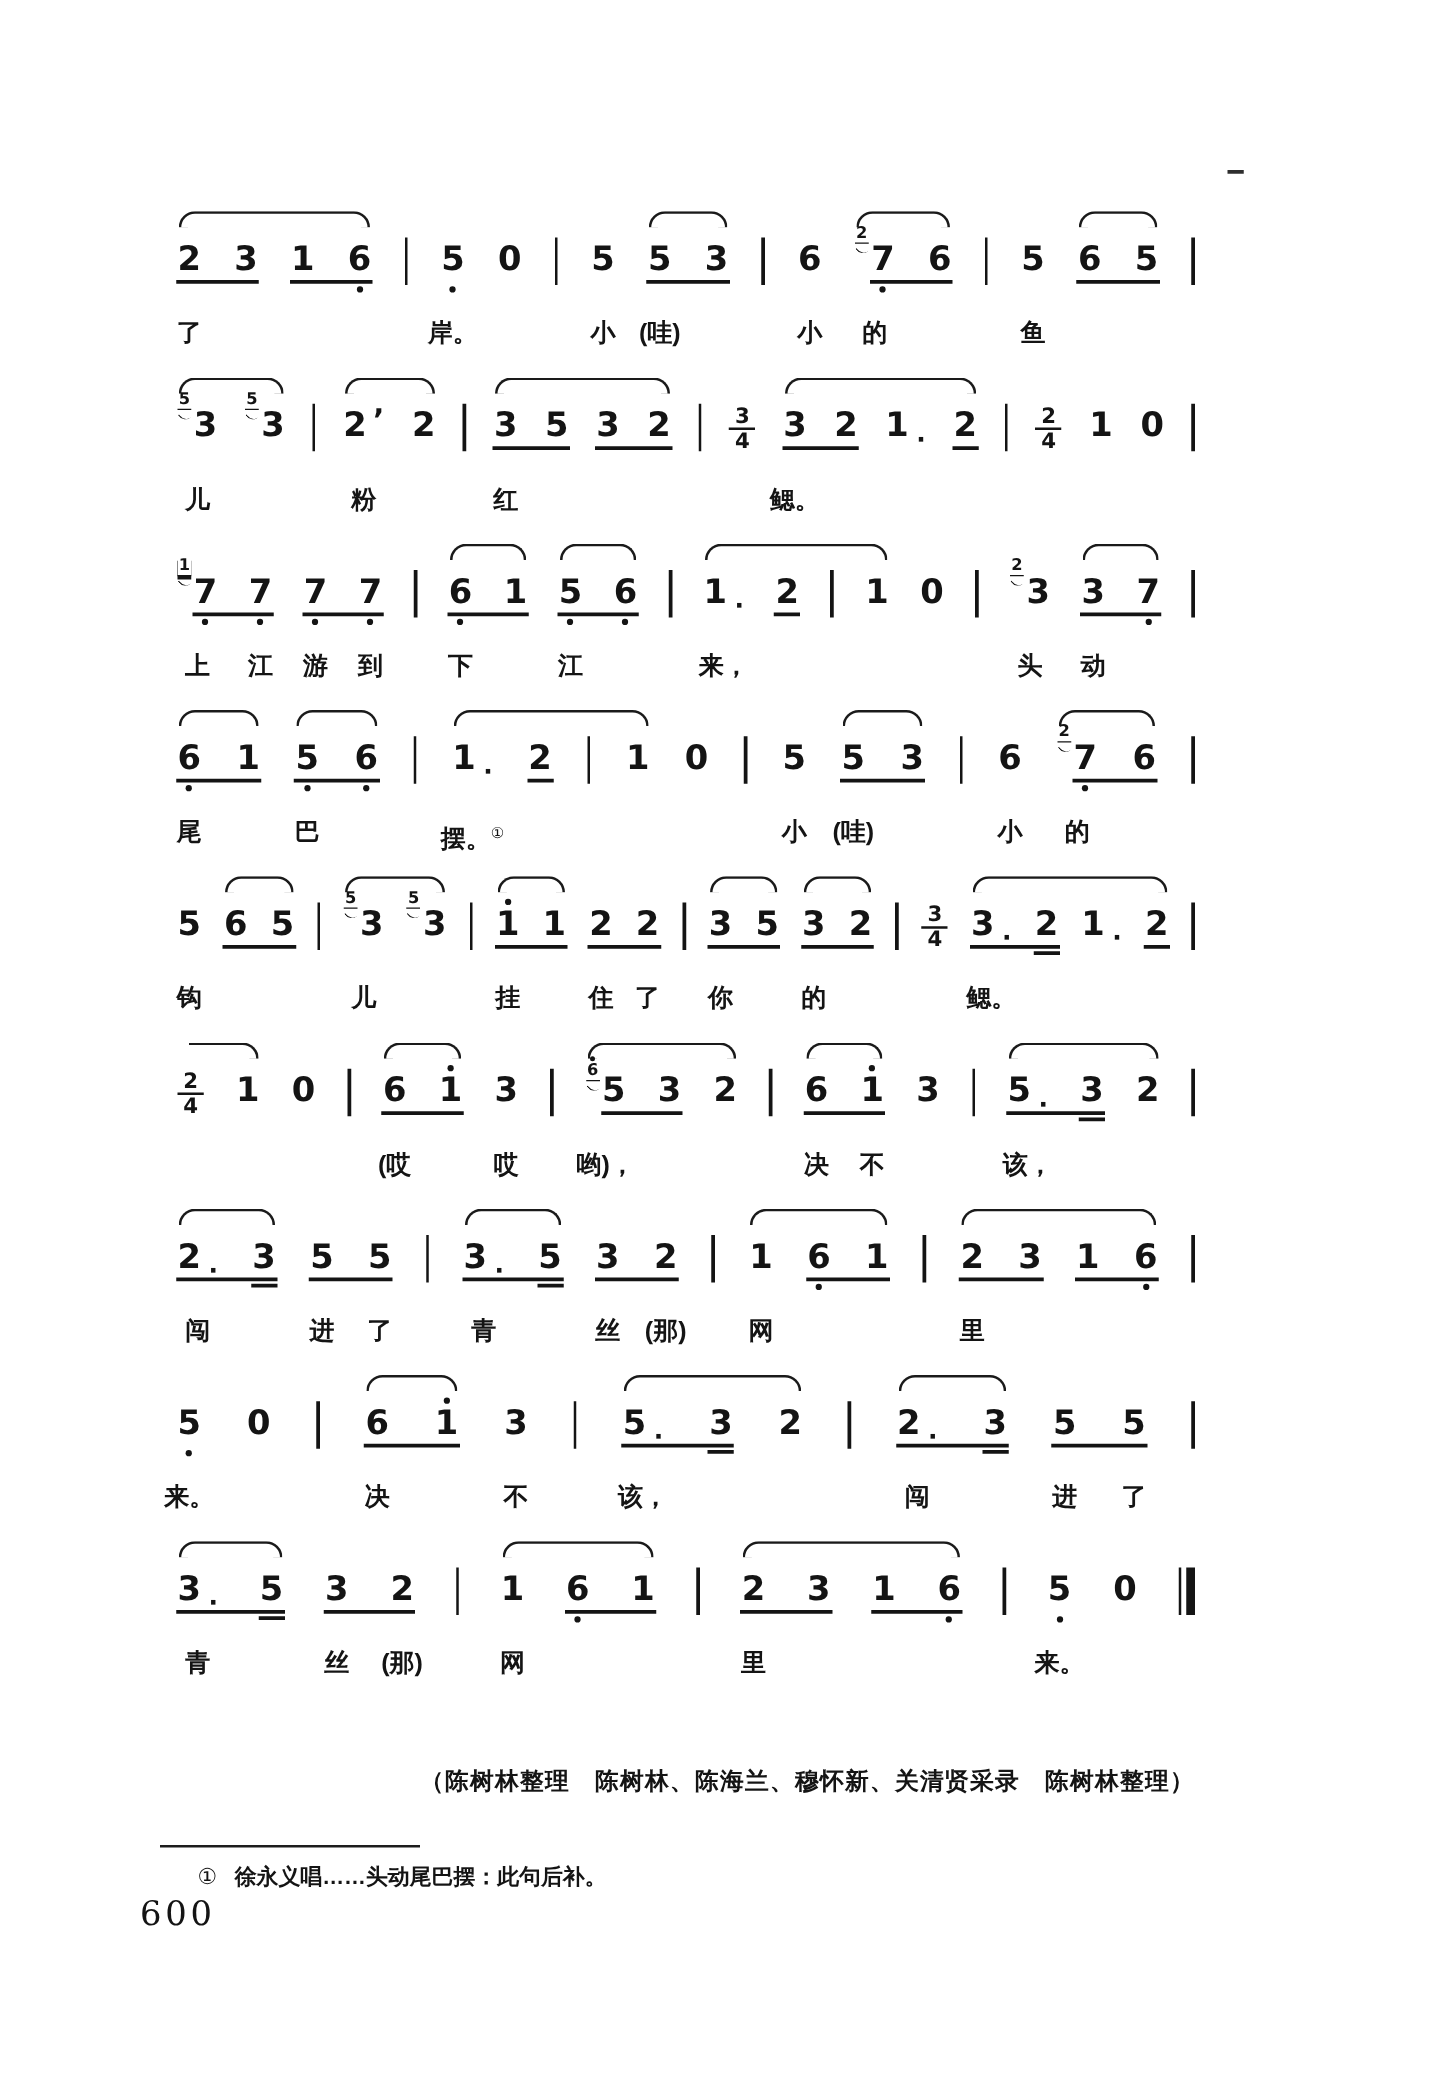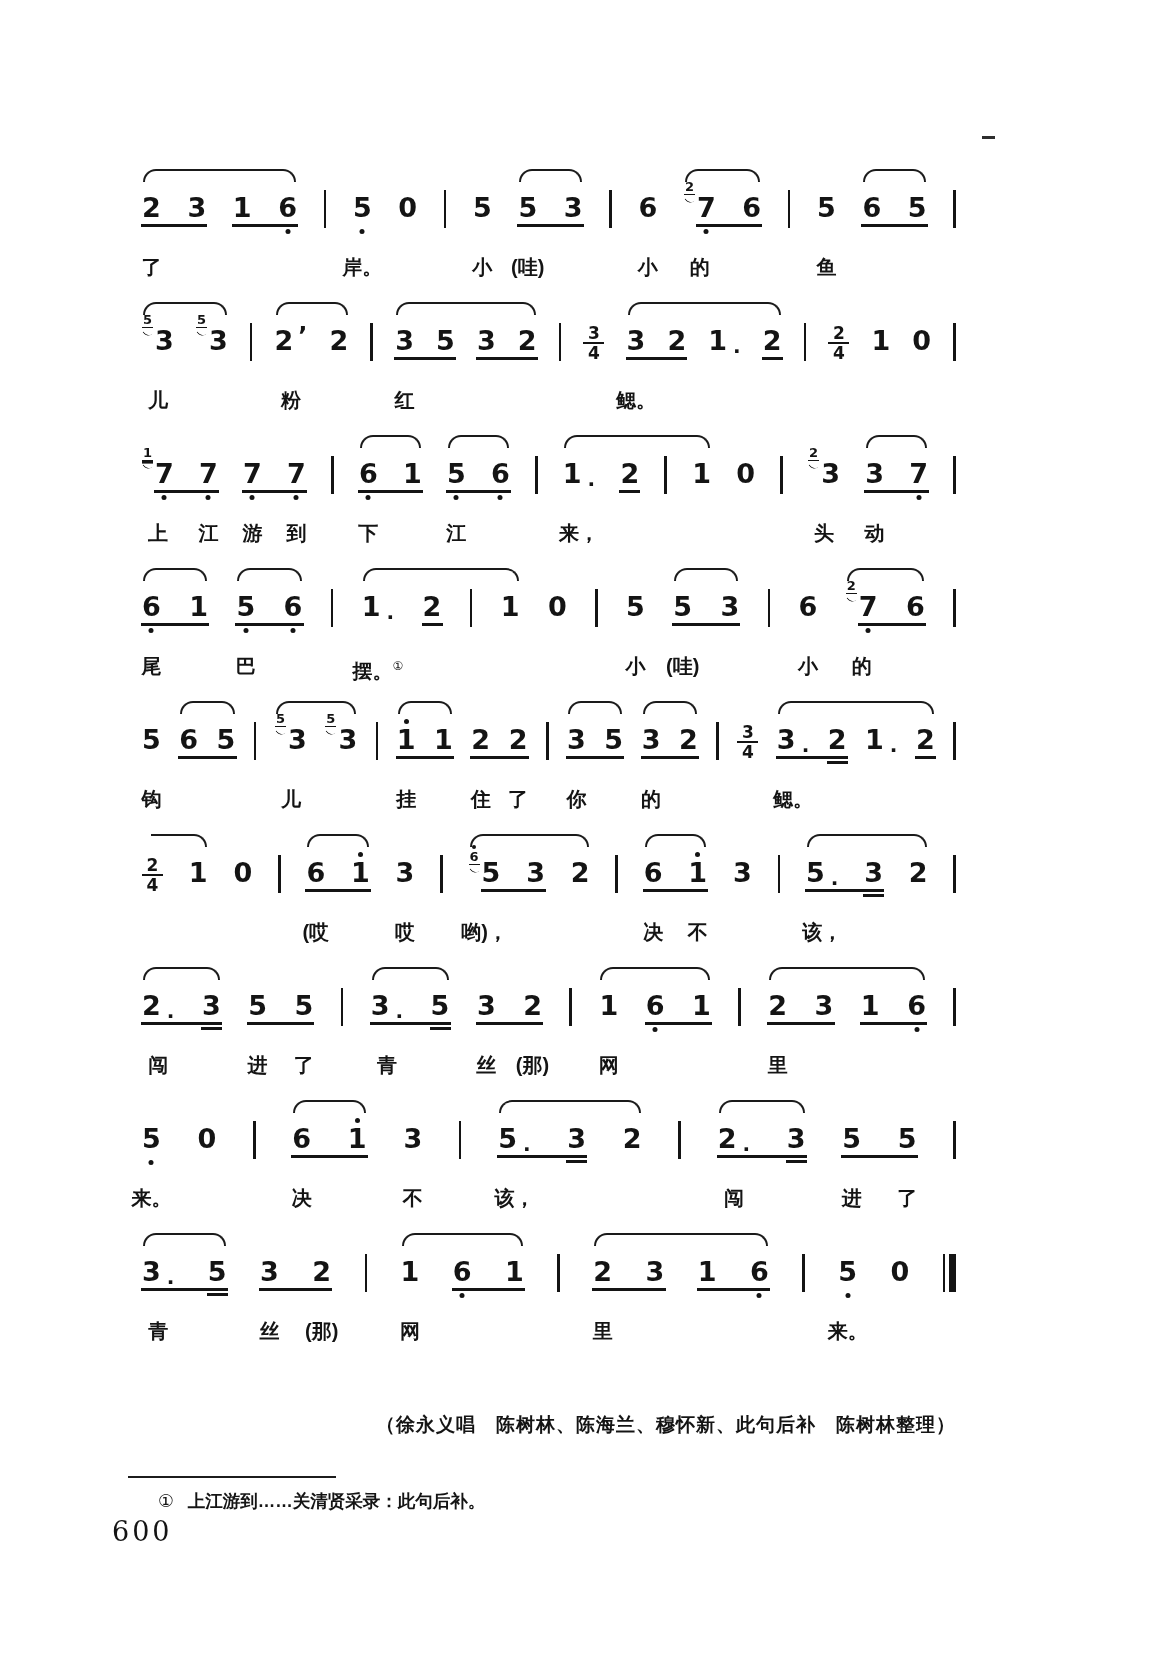--- a/index.html
+++ b/index.html
@@ -1154,19 +1154,19 @@
         <div class="beam beam2" style="left: 65px; width: 21px;"></div>
         <div class="beam" style="left: 117px; width: 73px;"></div>
         <div class="beam" style="left: 310px; width: 73px;"></div>
         <div class="beam" style="left: 450px; width: 74px;"></div>
         <div class="beam" style="left: 555px; width: 73px;"></div>
         <div class="slur" style="left: 1px; width: 83px; border-top-left-radius: 16px; border-top-right-radius: 16px;"></div>
         <div class="slur" style="left: 260px; width: 121px; border-top-left-radius: 16px; border-top-right-radius: 16px;"></div>
         <div class="slur" style="left: 452px; width: 174px; border-top-left-radius: 16px; border-top-right-radius: 16px;"></div>
       </div>
     </div>
-  <div class="credit">（徐永义唱　陈树林、陈海兰、穆怀新、此句后补　陈树林整理）</div>
+  <div class="credit">（陈树林整理　陈树林、陈海兰、穆怀新、关清贤采录　陈树林整理）</div>
   <div class="fnrule"></div>
   <div class="footnote">
-    <span class="mk">①</span><span>上江游到……关清贤采录：此句后补。</span>
+    <span class="mk">①</span><span>徐永义唱……头动尾巴摆：此句后补。</span>
   </div>
   <div class="pagenum">600</div>
 </div>
 
 </body></html>

